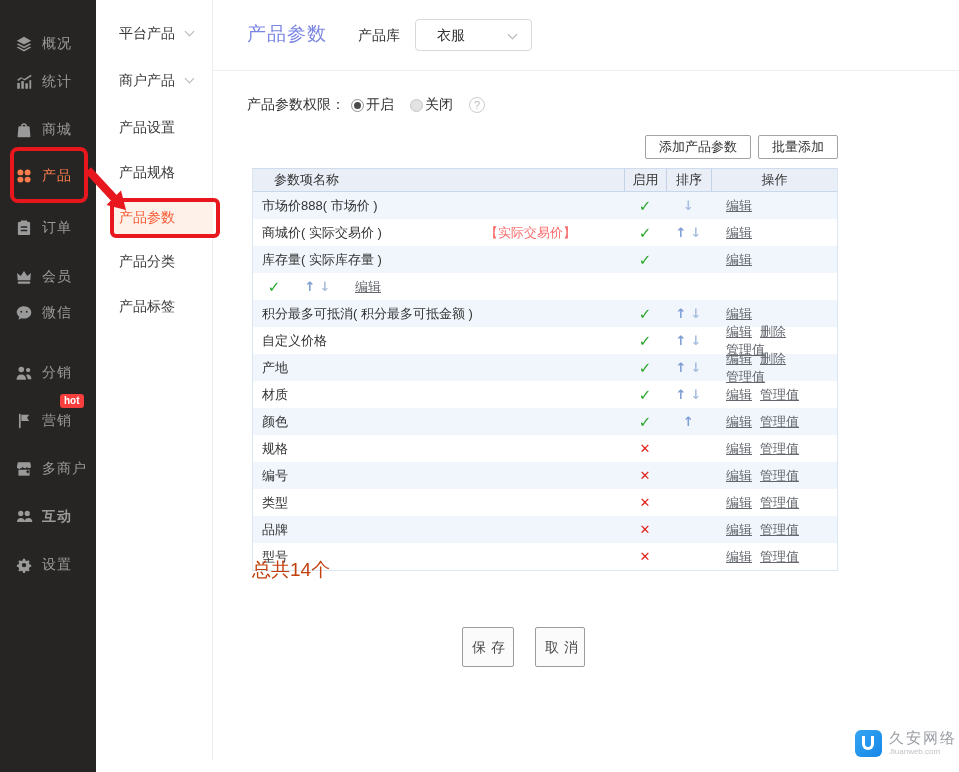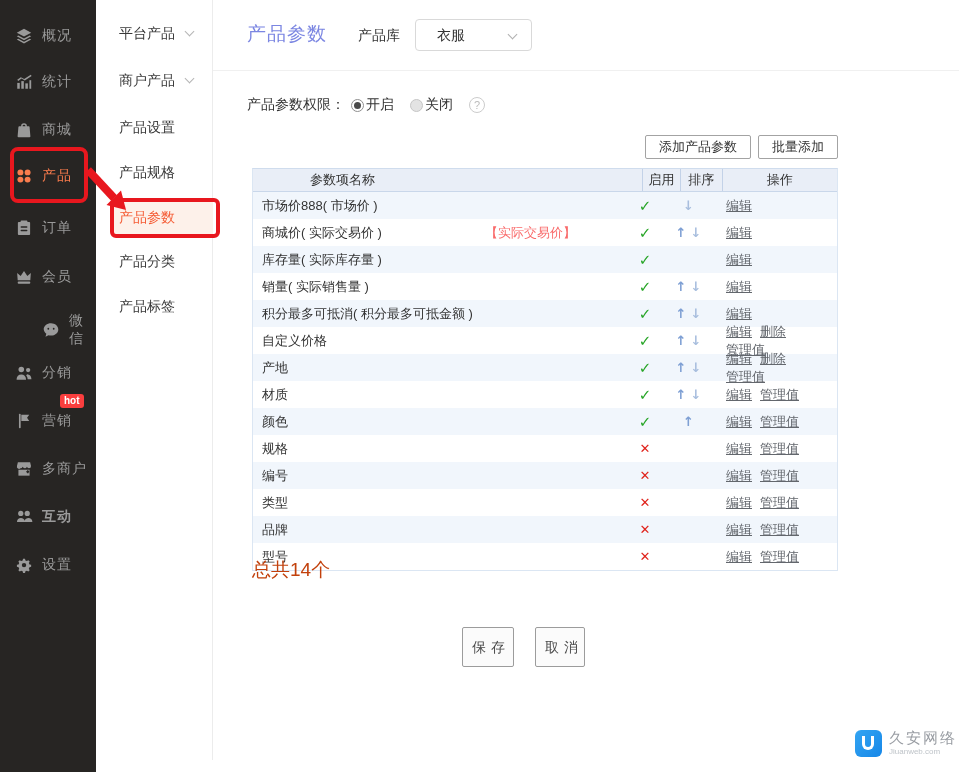--- a/index.html
+++ b/index.html
@@ -41,21 +41,21 @@
   .help-q { width:16px; height:16px; border:1px solid #ccc; border-radius:50%; color:#bcbcbc; font-size:11px; text-align:center; line-height:14px; cursor:pointer; }
 
   .toolbar { position:absolute; left:39px; top:135px; width:586px; display:flex; justify-content:flex-end; gap:7px; }
   .tool-btn { height:24px; padding:0 13px; background:#fff; border:1px solid #a3a3a3; border-radius:2px; font-size:13px; color:#333; line-height:22px; cursor:pointer; }
 
   
   .ptable { position:absolute; left:39px; top:168px; width:586px; border:1px solid #dbe6f3; border-top:1px solid #cfdced; }
   .thead { display:flex; height:23px; background:var(--table-header-bg,#e9eef7); font-size:13px; color:#333; align-items:center; border-bottom:1px solid #c9d7ea; }
   .th { height:100%; line-height:22px; }
   .th + .th { border-left:1px solid #c3d2e8; }
-  .col-name { width:371px; padding-left:9px;margin-left:48px; }
+  .col-name { width:371px; padding-left:21px; }
   .col-en { width:42px; text-align:center; }
   .col-sort { width:45px; text-align:center; }
   .col-ops { width:126px; text-align:center; }
   .trow { display:flex; height:27px; align-items:center; font-size:13px; color:#333; background:#fff; }
   .trow.odd { background:var(--row-stripe-bg,#f1f6fc); }
   .td-name { width:371px; padding-left:9px; display:flex; align-items:center; justify-content:space-between; }
   .td-name .note { color:var(--note-red,#f96b6b); padding-right:48px; font-size:13px; }
   .td-en { width:42px; text-align:center; }
   .td-sort { width:45px; text-align:center; display:flex; justify-content:center; gap:4px; }
   .td-ops { width:126px; padding-left:15px; }
@@ -84,21 +84,21 @@
   .annotations { position:absolute; left:0; top:0; width:959px; height:772px; pointer-events:none; z-index:60; }
   .anno-stroke { fill:none; stroke:var(--annotation-red,#e8171e); stroke-width:4; }
   .anno-fill { fill:var(--annotation-red,#e8171e); }
 </style>
 </head>
 <body style="--sidebar-bg: #272523; --accent-orange: #fa7c4d; --submenu-active-orange: #f55c35; --submenu-active-bg: #fdf1ea; --annotation-red: #e8171e; --title-blue: #7b86e2; --check-green: #27a527; --cross-red: #e0231c; --note-red: #f96b6b; --link-gray: #63676d; --sort-up-blue: #7fa0d4; --sort-down-blue: #a8bede; --table-header-bg: #e9eef7; --row-stripe-bg: #f1f6fc; --hot-badge-red: #fa3e3e; --logo-blue: #1687e8;">
 
 <div class="app">
 
   <aside class="sidebar" id="sidebar">
-      <div class="side-item" style="top: 12px;">
+      <div class="side-item" style="top: 20px;">
         <span class="icon">
           <svg viewBox="0 0 20 20">
             <path d="M10 2 2 6.3 10 10.6 18 6.3Z"></path>
             <path d="M3.7 9.4 2 10.3l8 4.3 8-4.3-1.7-.9L10 12.8Z"></path>
             <path d="M3.7 13 2 13.9l8 4.3 8-4.3-1.7-.9L10 16.4Z"></path>
           </svg>
         </span>
         <span class="lbl">概况</span>
       </div>
       <div class="side-item" style="top: 58px;">
@@ -145,21 +145,21 @@
       </div>
       <div class="side-item" style="top: 253px;">
         <span class="icon">
           <svg viewBox="0 0 20 20">
             <path d="M3 13.5 2.4 5.6l3.9 3.2L10 3.2l3.7 5.6 3.9-3.2-.6 7.9Z"></path>
             <rect x="3" y="15" width="14" height="2.4" rx="1.1"></rect>
           </svg>
         </span>
         <span class="lbl">会员</span>
       </div>
-      <div class="side-item" style="top: 306px; padding-left: 27px;">
+      <div class="side-item" style="top: 289px;">
         <span class="icon">
           <svg viewBox="0 0 20 20">
             <path d="M10 2.4c-4.5 0-8.1 3-8.1 6.6 0 2 1.1 3.9 2.9 5.1l-.9 3.4 3.3-1.7c.9.2 1.8.4 2.8.4 4.5 0 8.1-3 8.1-6.8S14.5 2.4 10 2.4Z"></path>
             <circle cx="7" cy="8.6" r="1" fill="#272523"></circle>
             <circle cx="13" cy="8.6" r="1" fill="#272523"></circle>
           </svg>
         </span>
         <span class="lbl">微信</span>
       </div>
       <div class="side-item" style="top: 349px;">
@@ -284,23 +284,20 @@
           </div>
           <div class="trow odd">
             <div class="td-name">
               <span>库存量( 实际库存量 )</span>
             </div>
             <div class="td-en"><span class="glyph-check">✓</span></div>
             <div class="td-sort"></div>
             <div class="td-ops"><a class="oplink">编辑</a></div>
           </div>
           <div class="trow even">
-            <div class="td-name">
-              <span>销量( 实际销售量 )</span>
-            </div>
             <div class="td-en"><span class="glyph-check">✓</span></div>
             <div class="td-sort">
               <span class="arr up">↑</span>
               <span class="arr down">↓</span>
             </div>
             <div class="td-ops"><a class="oplink">编辑</a></div>
           </div>
           <div class="trow odd">
             <div class="td-name">
               <span>积分最多可抵消( 积分最多可抵金额 )</span>

